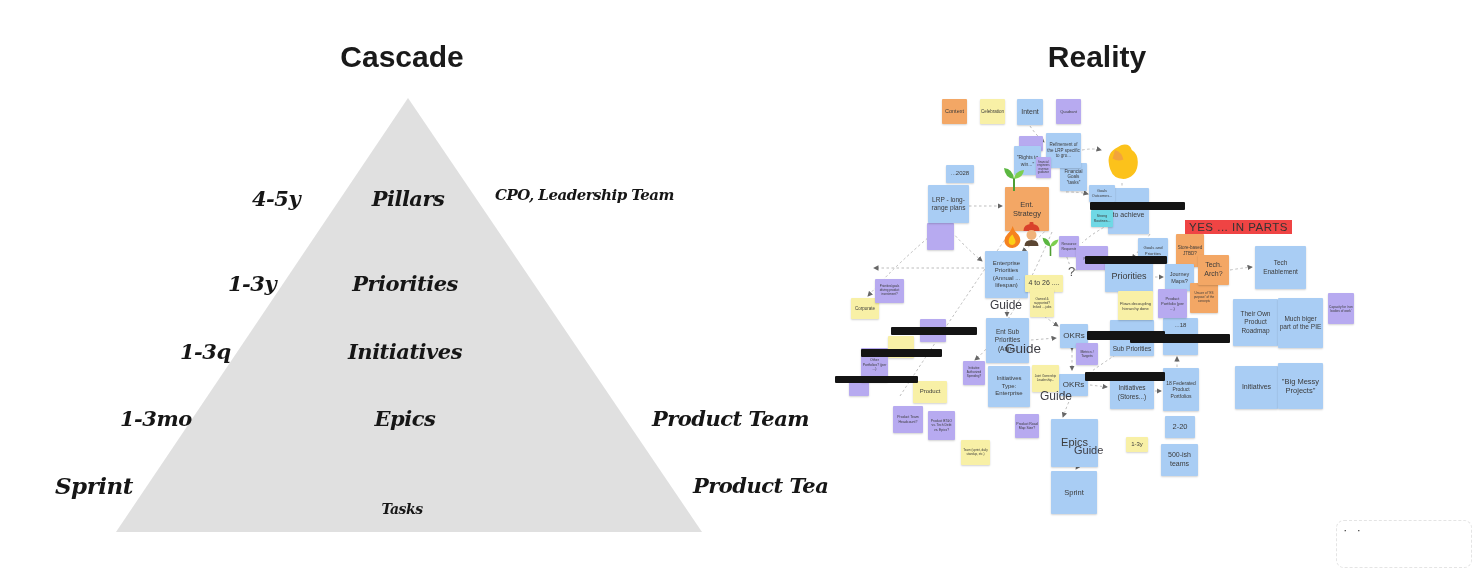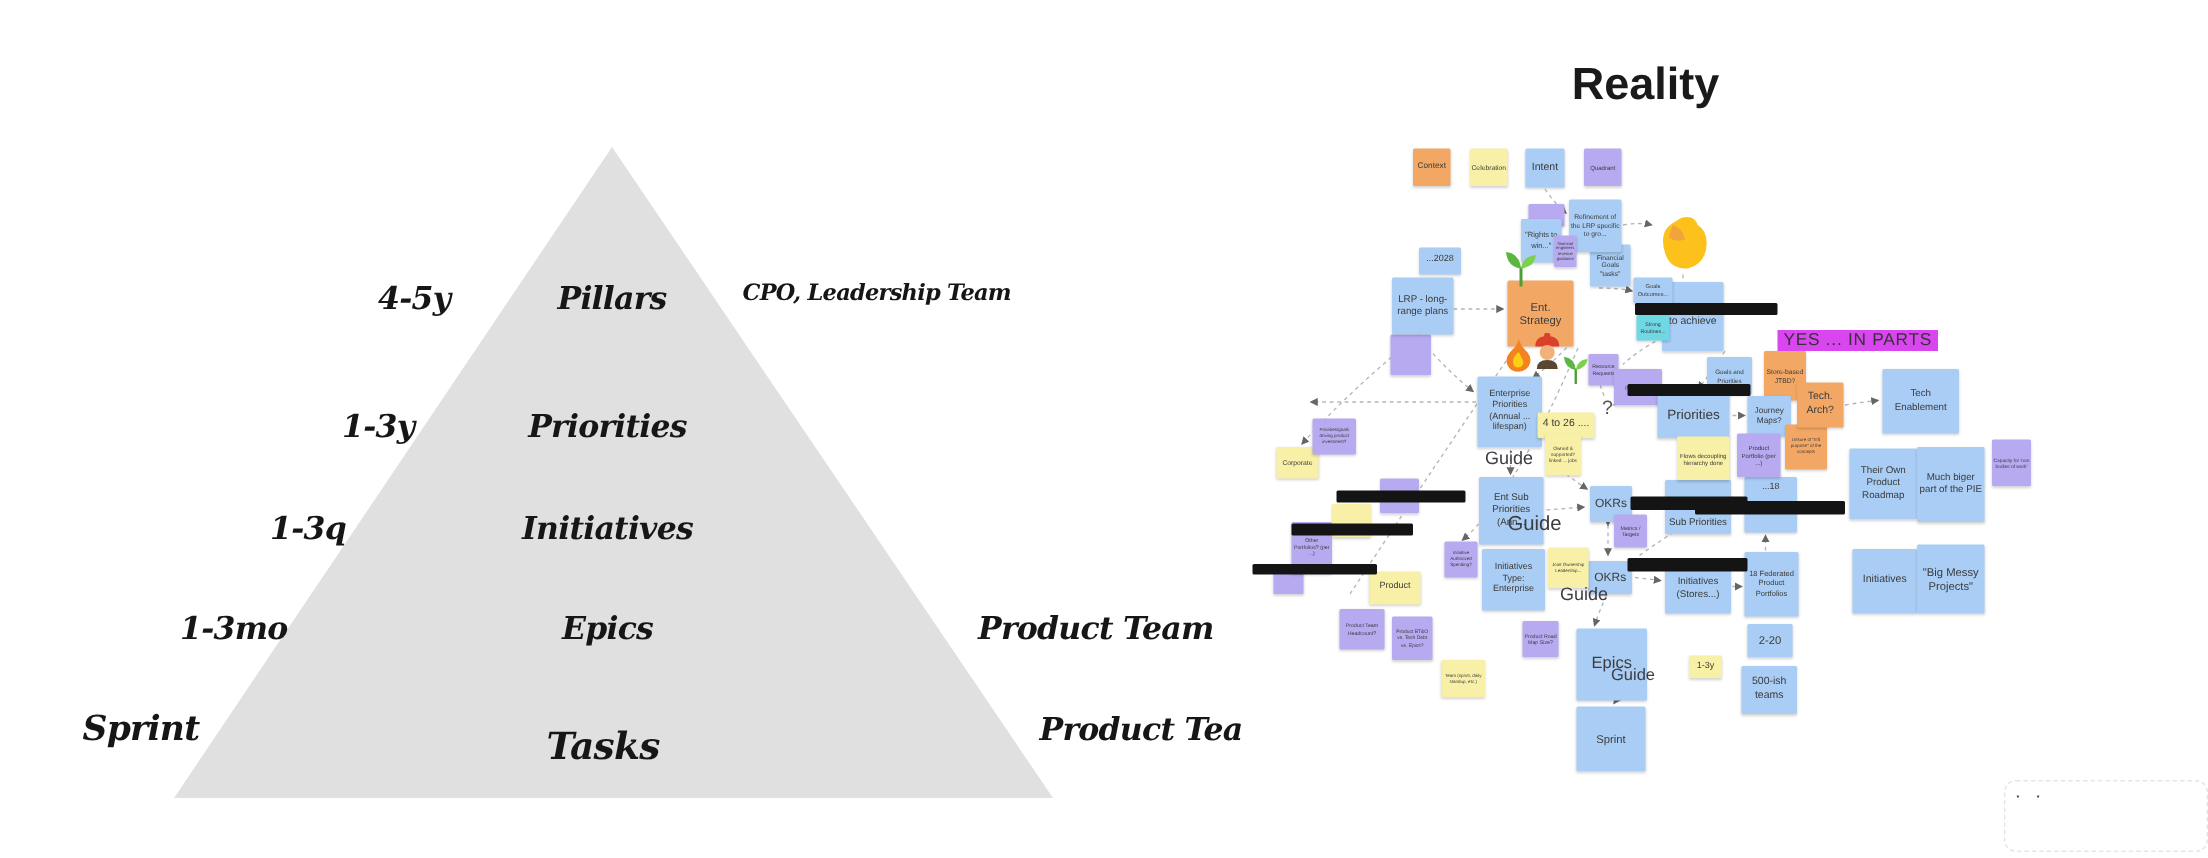--- a/index.html
+++ b/index.html
@@ -5,53 +5,54 @@
   html,body{margin:0;padding:0;background:#ffffff;}
   body{width:1472px;height:572px;position:relative;overflow:hidden;font-family:"Liberation Sans",sans-serif;}
   .canvas{position:absolute;inset:0;}
   .title{position:absolute;transform:translateX(-50%);font-family:"Liberation Sans",sans-serif;font-weight:700;font-size:30px;color:#1a1a1a;white-space:nowrap;}
   .hand{position:absolute;font-family:"DejaVu Serif",serif;font-style:italic;font-weight:700;color:#161616;white-space:nowrap;letter-spacing:-0.5px;}
   .hand.center{transform:translateX(-50%);}
   .note{position:absolute;display:flex;align-items:center;justify-content:center;text-align:center;color:#3b3b3b;line-height:1.25;padding:1px;box-sizing:border-box;border-radius:1px;box-shadow:0 1px 2px rgba(0,0,0,.18);overflow:hidden;word-break:break-word;}
   .blue{background:#a9cdf4}.purple{background:#b7aaf0}.orange{background:#f3a765}.yellow{background:#f8f0a6}.cyan{background:#6fd8e5}
   .bar{position:absolute;background:#141414;border-radius:1px;z-index:6;}
   .guide{position:absolute;color:#3c3c43;font-family:"Liberation Sans",sans-serif;z-index:7;}
-  .banner{position:absolute;background:#d946ef;color:#333;font-size:11.5px;letter-spacing:.5px;padding:1px 4px;z-index:7;white-space:nowrap;text-align:right;}
+  .banner{position:absolute;background:#ef4444;color:#333;font-size:11.5px;letter-spacing:.5px;padding:1px 4px;z-index:7;white-space:nowrap;text-align:right;}
   .qmark{position:absolute;color:#555;font-size:13px;z-index:7;}
   .emoji{position:absolute;z-index:8;}
   .dots{position:absolute;color:#444;font-size:9px;font-weight:700;letter-spacing:4px;}
   .ghostbox{position:absolute;border:1px dashed #e4e4e4;border-radius:8px;}
   svg.lines{position:absolute;left:0;top:0;z-index:0;pointer-events:none;}
 </style>
 </head>
 <body>
 
 <div class="canvas">
 
+  <div class="title" style="left:402px;top:40px">Cascade</div>
 
   <svg style="position:absolute;left:0;top:0" width="820" height="572">
     <polygon points="408,98 702,532 116,532" fill="#e0e0e0"></polygon>
   </svg>
 
   <span class="hand" style="left:252px;top:186px;font-size:21px">4-5y</span>
   <span class="hand center" style="left:408px;top:186px;font-size:21px">Pillars</span>
   <span class="hand" style="left:495px;top:186px;font-size:15px">CPO, Leadership Team</span>
 
   <span class="hand" style="left:228px;top:271px;font-size:21px">1-3y</span>
   <span class="hand center" style="left:405px;top:271px;font-size:21px">Priorities</span>
 
   <span class="hand" style="left:180px;top:339px;font-size:21px">1-3q</span>
   <span class="hand center" style="left:405px;top:339px;font-size:21px">Initiatives</span>
 
   <span class="hand" style="left:120px;top:406px;font-size:21px">1-3mo</span>
   <span class="hand center" style="left:405px;top:406px;font-size:21px">Epics</span>
   <span class="hand" style="left:652px;top:406px;font-size:21px">Product Team</span>
 
   <span class="hand" style="left:55px;top:472px;font-size:23px">Sprint</span>
-  <span class="hand center" style="left:402px;top:483px;font-size:25px">Tasks</span>
+  <span class="hand center" style="left:402px;top:501px;font-size:14px">Tasks</span>
   <span class="hand" style="left:693px;top:473px;font-size:21px">Product Tea</span>
 
   <div class="title" style="left:1097px;top:40px">Reality</div>
 
   <svg class="lines" width="1472" height="572">
     <defs>
       <marker id="ah" markerWidth="6" markerHeight="6" refX="5" refY="3" orient="auto">
         <path d="M0,0L6,3L0,6Z" fill="#666"></path>
       </marker>
     </defs>

